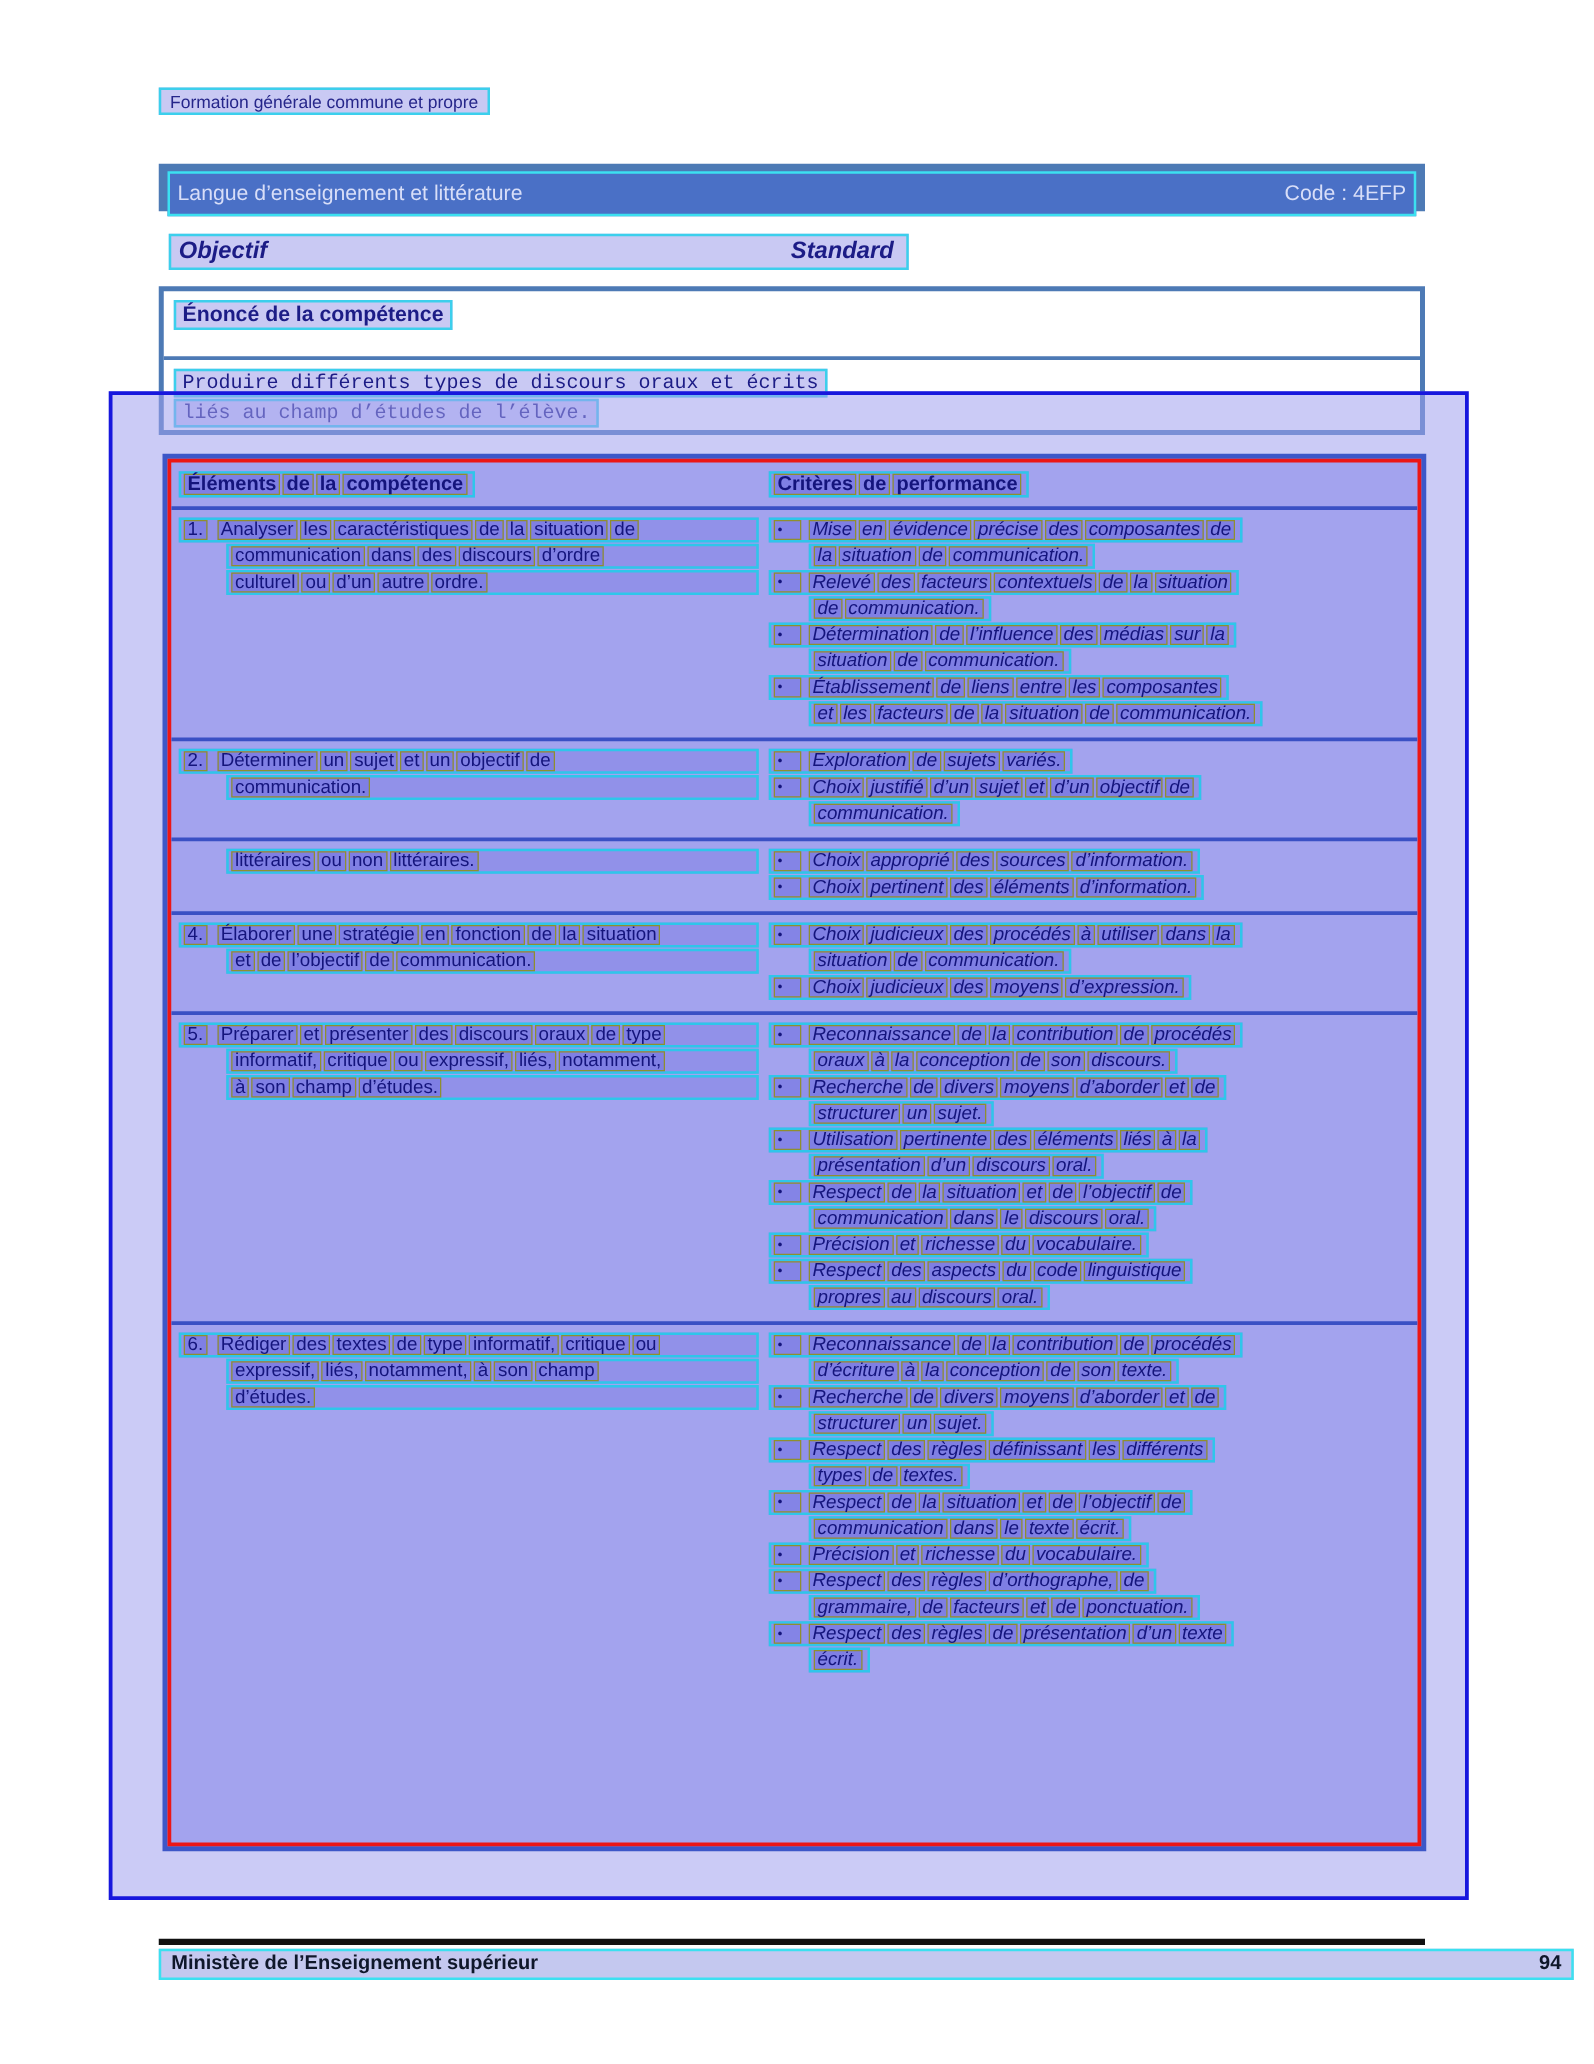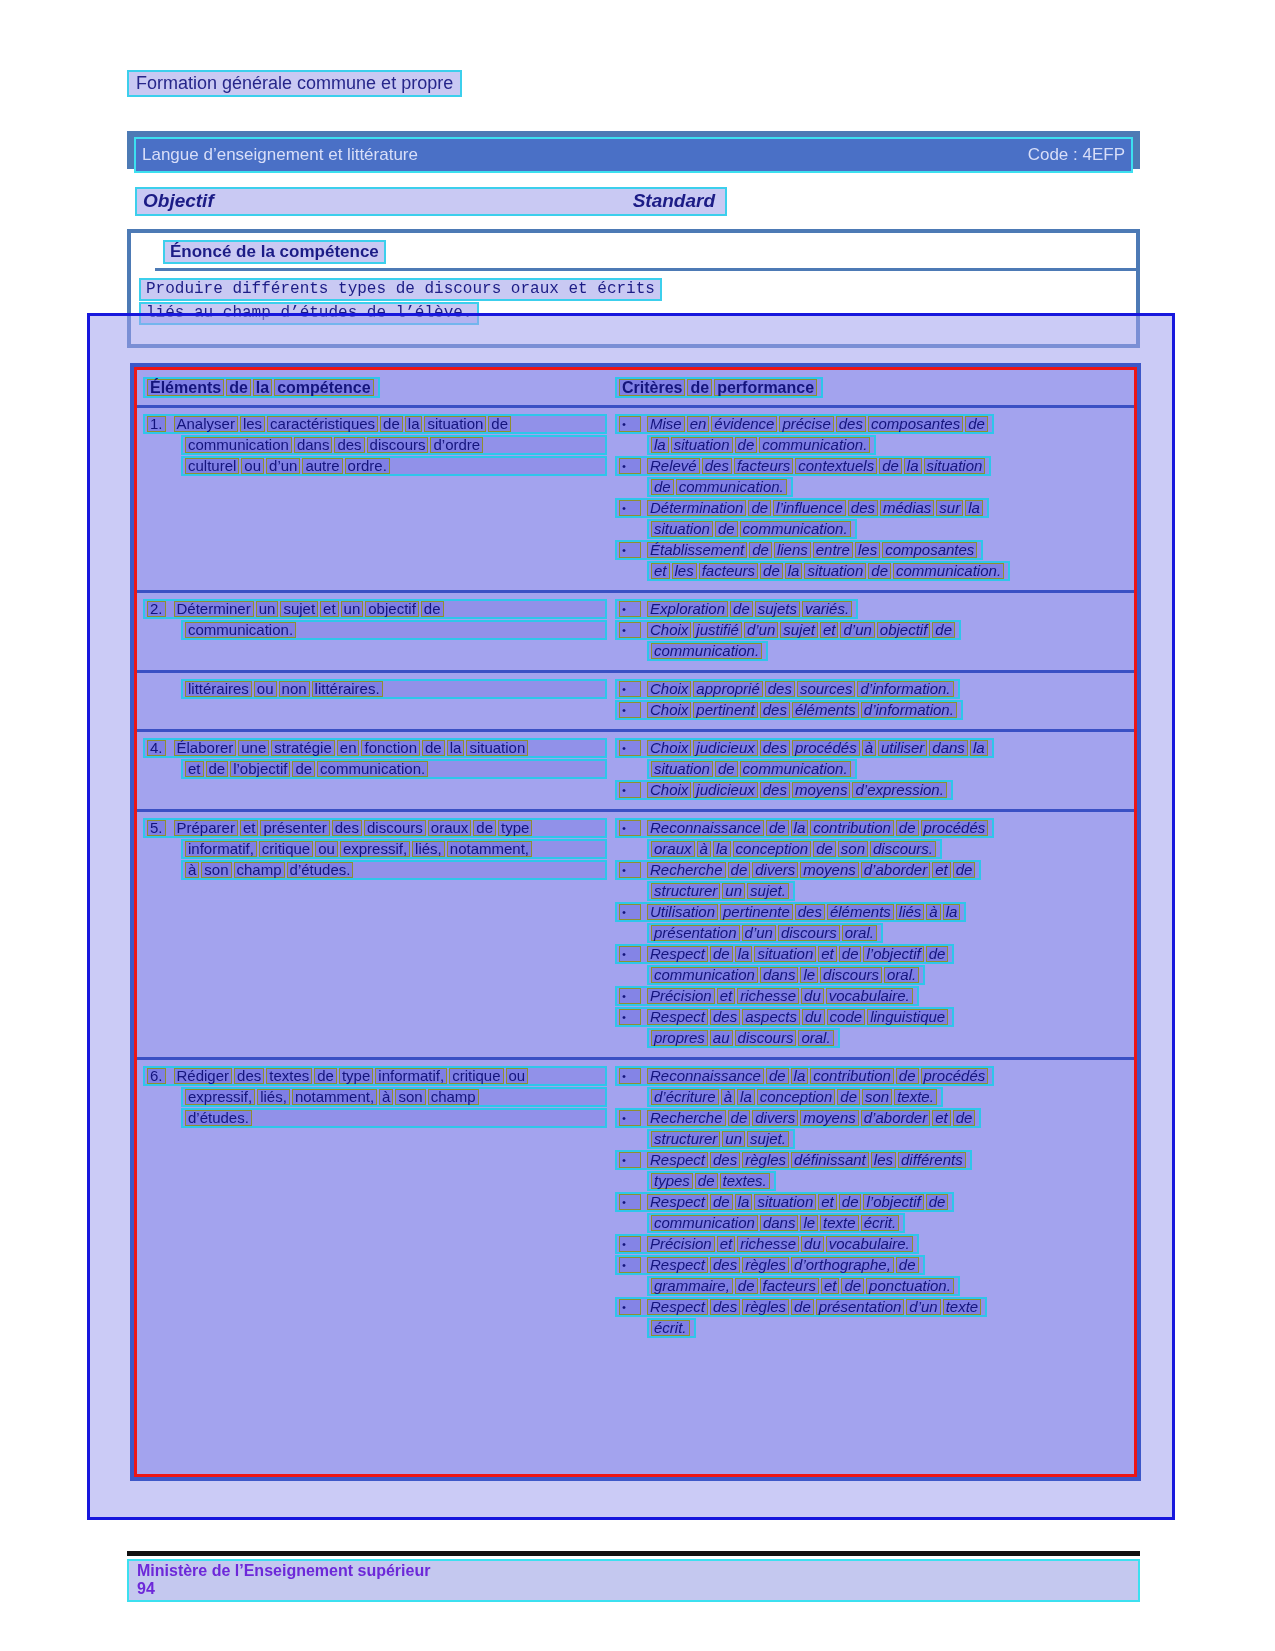--- a/index.html
+++ b/index.html
@@ -1,37 +1,37 @@
 <!DOCTYPE html>
 <html><head>
 <meta charset="utf-8">
 <style>
   html,body{margin:0;padding:0;background:#ffffff;}
   .page{position:relative;width:1275px;height:1651px;background:#ffffff;
         font-family:"Liberation Sans",sans-serif;overflow:hidden;}
 
   
   .lab{position:absolute;left:127px;top:70px;border:2px solid #3ccfec;background:#c9c9f3;
-       color:#26268a;font-size:18px;padding:1px 7px;}
+       color:#26268a;font-size:14px;padding:1px 7px;}
 
   
   .bar{position:absolute;left:127px;top:131px;width:1013px;height:38px;background:#4d7ab5;}
   .bar-inner{position:absolute;left:7px;top:6px;right:7px;bottom:6px;border:2px solid #3ce0f0;
        background:#4a70c6;color:#d8def8;font-size:17px;display:flex;
        justify-content:space-between;align-items:center;padding:16px 6px;}
 
   
   .obj{position:absolute;left:135px;top:187px;width:592px;border:2px solid #3ccfec;
        background:#c9c9f3;display:flex;justify-content:space-between;box-sizing:border-box;
        font-style:italic;font-weight:bold;font-size:19px;color:#1c1c86;padding:1px 10px 2px 6px;}
 
   
   .enonce{position:absolute;left:127px;top:229px;width:1013px;height:119px;
        border:4px solid #4d7ab5;background:#ffffff;box-sizing:border-box;}
-  .enonce-title-row{border-bottom:3px solid #4d7ab5;padding:7px 8px;height:38px;box-sizing:border-box;margin-left:24px;}
+  .enonce-title-row{border-bottom:3px solid #4d7ab5;padding:7px 8px;height:55px;box-sizing:border-box;}
   .enonce-title{display:inline-block;border:2px solid #3ccfec;background:#c9c9f3;
        font-weight:bold;font-size:17px;color:#1c1c86;padding:0 5px;}
   .enonce-body{padding:7px 8px;font-family:Liberation Mono, monospace;}
   .eline{width:fit-content;border:2px solid #3ccfec;background:#c9c9f3;font-size:16px;
        line-height:19px;color:#1c1c86;padding:0 5px;margin-bottom:1px;}
 
   
   .overlay{position:absolute;left:87px;top:313px;width:1088px;height:1207px;
        border:3px solid #1717dd;background:rgba(160,160,238,0.55);box-sizing:border-box;z-index:2;
        pointer-events:none;}
@@ -58,23 +58,23 @@
        padding:0 2px;margin-right:2px;line-height:14px;}
   .hline .word{font-weight:bold;line-height:15px;}
   .num{display:inline-block;vertical-align:top;border:1px solid #8f8f2e;background:#7f7fe4;
        padding:0 2px;margin-right:8px;line-height:14px;}
   .bul{display:inline-block;vertical-align:top;width:22px;border:1px solid #8f8f2e;
        background:#8484e6;margin-right:6px;line-height:14px;font-size:11px;color:#14147c;
        padding-left:2px;box-sizing:border-box;}
 
   
   .frule{position:absolute;left:127px;top:1551px;width:1013px;height:5px;background:#111111;}
-  .fbox{position:absolute;left:127px;top:1559px;width:1013px;border:2px solid #3ce0f0;
+  .fbox{position:absolute;left:127px;top:1559px;width:1132px;border:2px solid #3ce0f0;
        background:#c4c8ef;box-sizing:border-box;display:flex;justify-content:space-between;
-       color:#6d28d9;font-weight:bold;font-size:16px;padding:1px 8px 2px 8px;flex-direction:column;}
+       color:#0f172a;font-weight:bold;font-size:16px;padding:1px 8px 2px 8px;}
 </style>
 </head>
 <body>
 
 <div class="page">
 
   <div class="lab">Formation générale commune et propre</div>
 
   <div class="bar">
     <div class="bar-inner">

